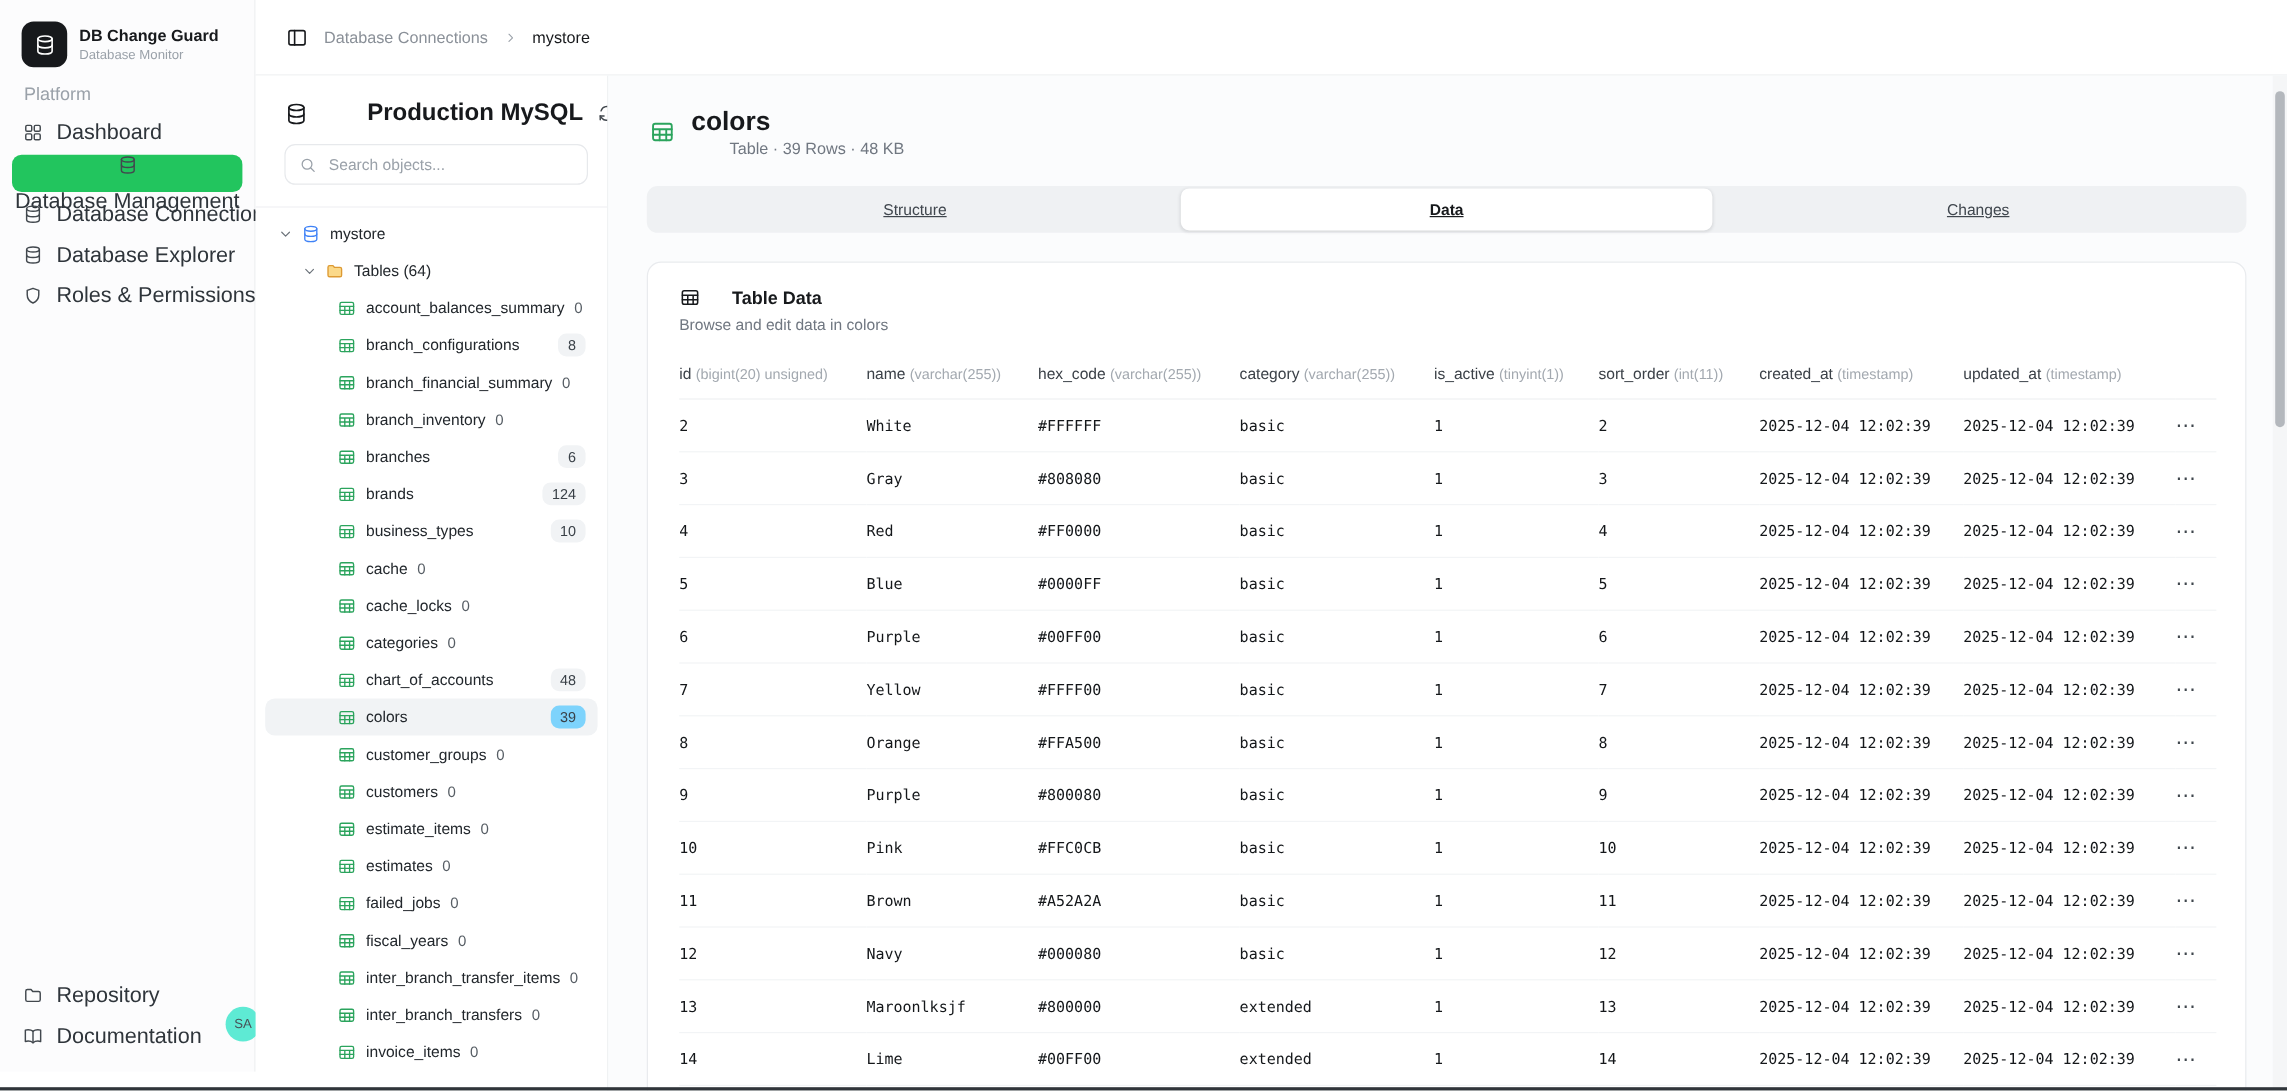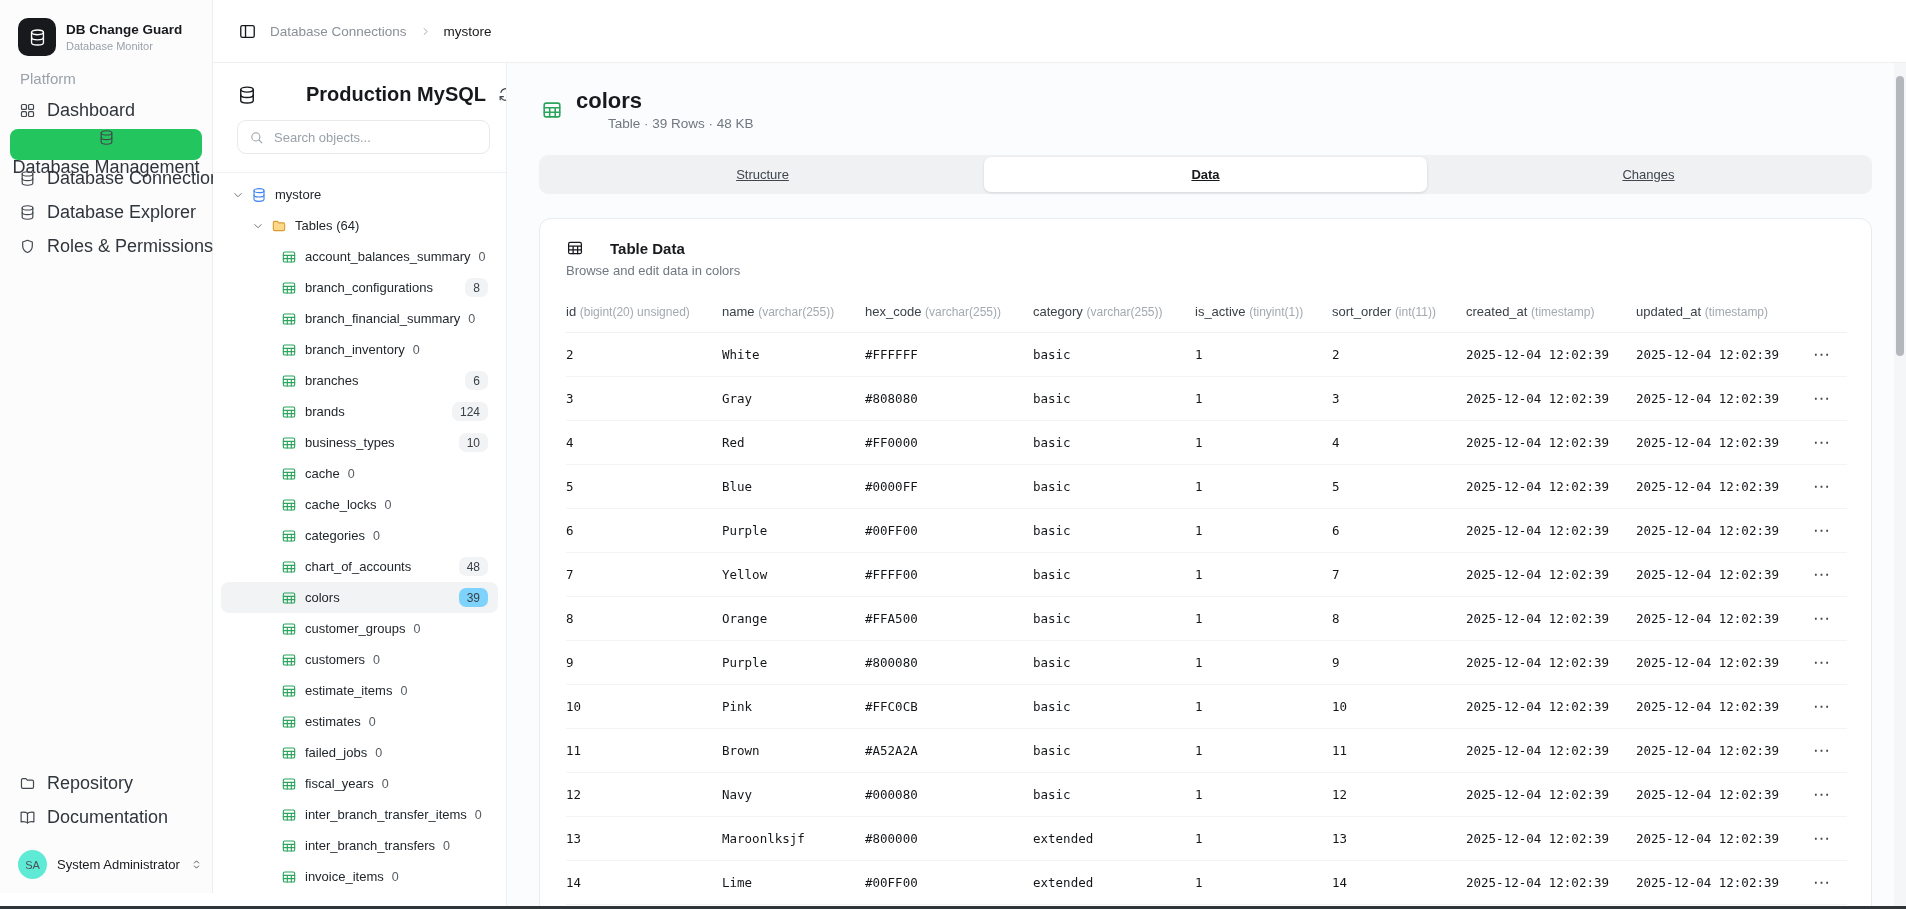--- a/index.html
+++ b/index.html
@@ -34,21 +34,21 @@
   .brand { display:flex; align-items:center; gap:10px; padding:6px 8px 14px; }
   .brand-box { width:38px; height:38px; border-radius:10px; background:#17191c;
                display:flex; align-items:center; justify-content:center; flex:none; }
   .brand-name { font-size:13.5px; font-weight:700; line-height:1.3; }
   .brand-sub  { font-size:11px; color:#9aa1a9; line-height:1.3; }
   .side-label { font-size:15px; color:#9aa1a9; padding:0 10px 8px; }
   .nav { display:flex; flex-direction:column; gap:3px; }
   .nav-item { display:flex; align-items:center; gap:11px; height:31px; padding:0 9px;
               border-radius:8px; font-size:18px; color:#2f353b; cursor:pointer; white-space:nowrap; }
   .nav-item.active { background:#22c55e;flex-direction:column; }
-  .side-bottom { margin-top:auto; display:flex; flex-direction:column; gap:3px;justify-content:space-between; }
+  .side-bottom { margin-top:auto; display:flex; flex-direction:row; gap:3px;justify-content:space-between; }
   .user-row { display:flex; align-items:center; gap:10px; margin-top:10px; padding:4px 8px 0; cursor:pointer; }
   .avatar { width:29px; height:29px; border-radius:50%; background:#5eead4; color:#495057;
             font-size:11px; display:flex; align-items:center; justify-content:center; flex:none; }
   .user-name { font-size:13px; color:#17191c; flex:1; white-space:nowrap; }
 
   
   .topbar { position:absolute; left:213px; top:0; right:0; height:63px; background:#fff;
             border-bottom:1px solid #edeff1; display:flex; align-items:center; gap:12px; padding:0 24px; }
   .crumb-dim { font-size:13.5px; color:#8a9098; cursor:pointer; }
   .crumb-cur { font-size:13.5px; color:#17191c; }

